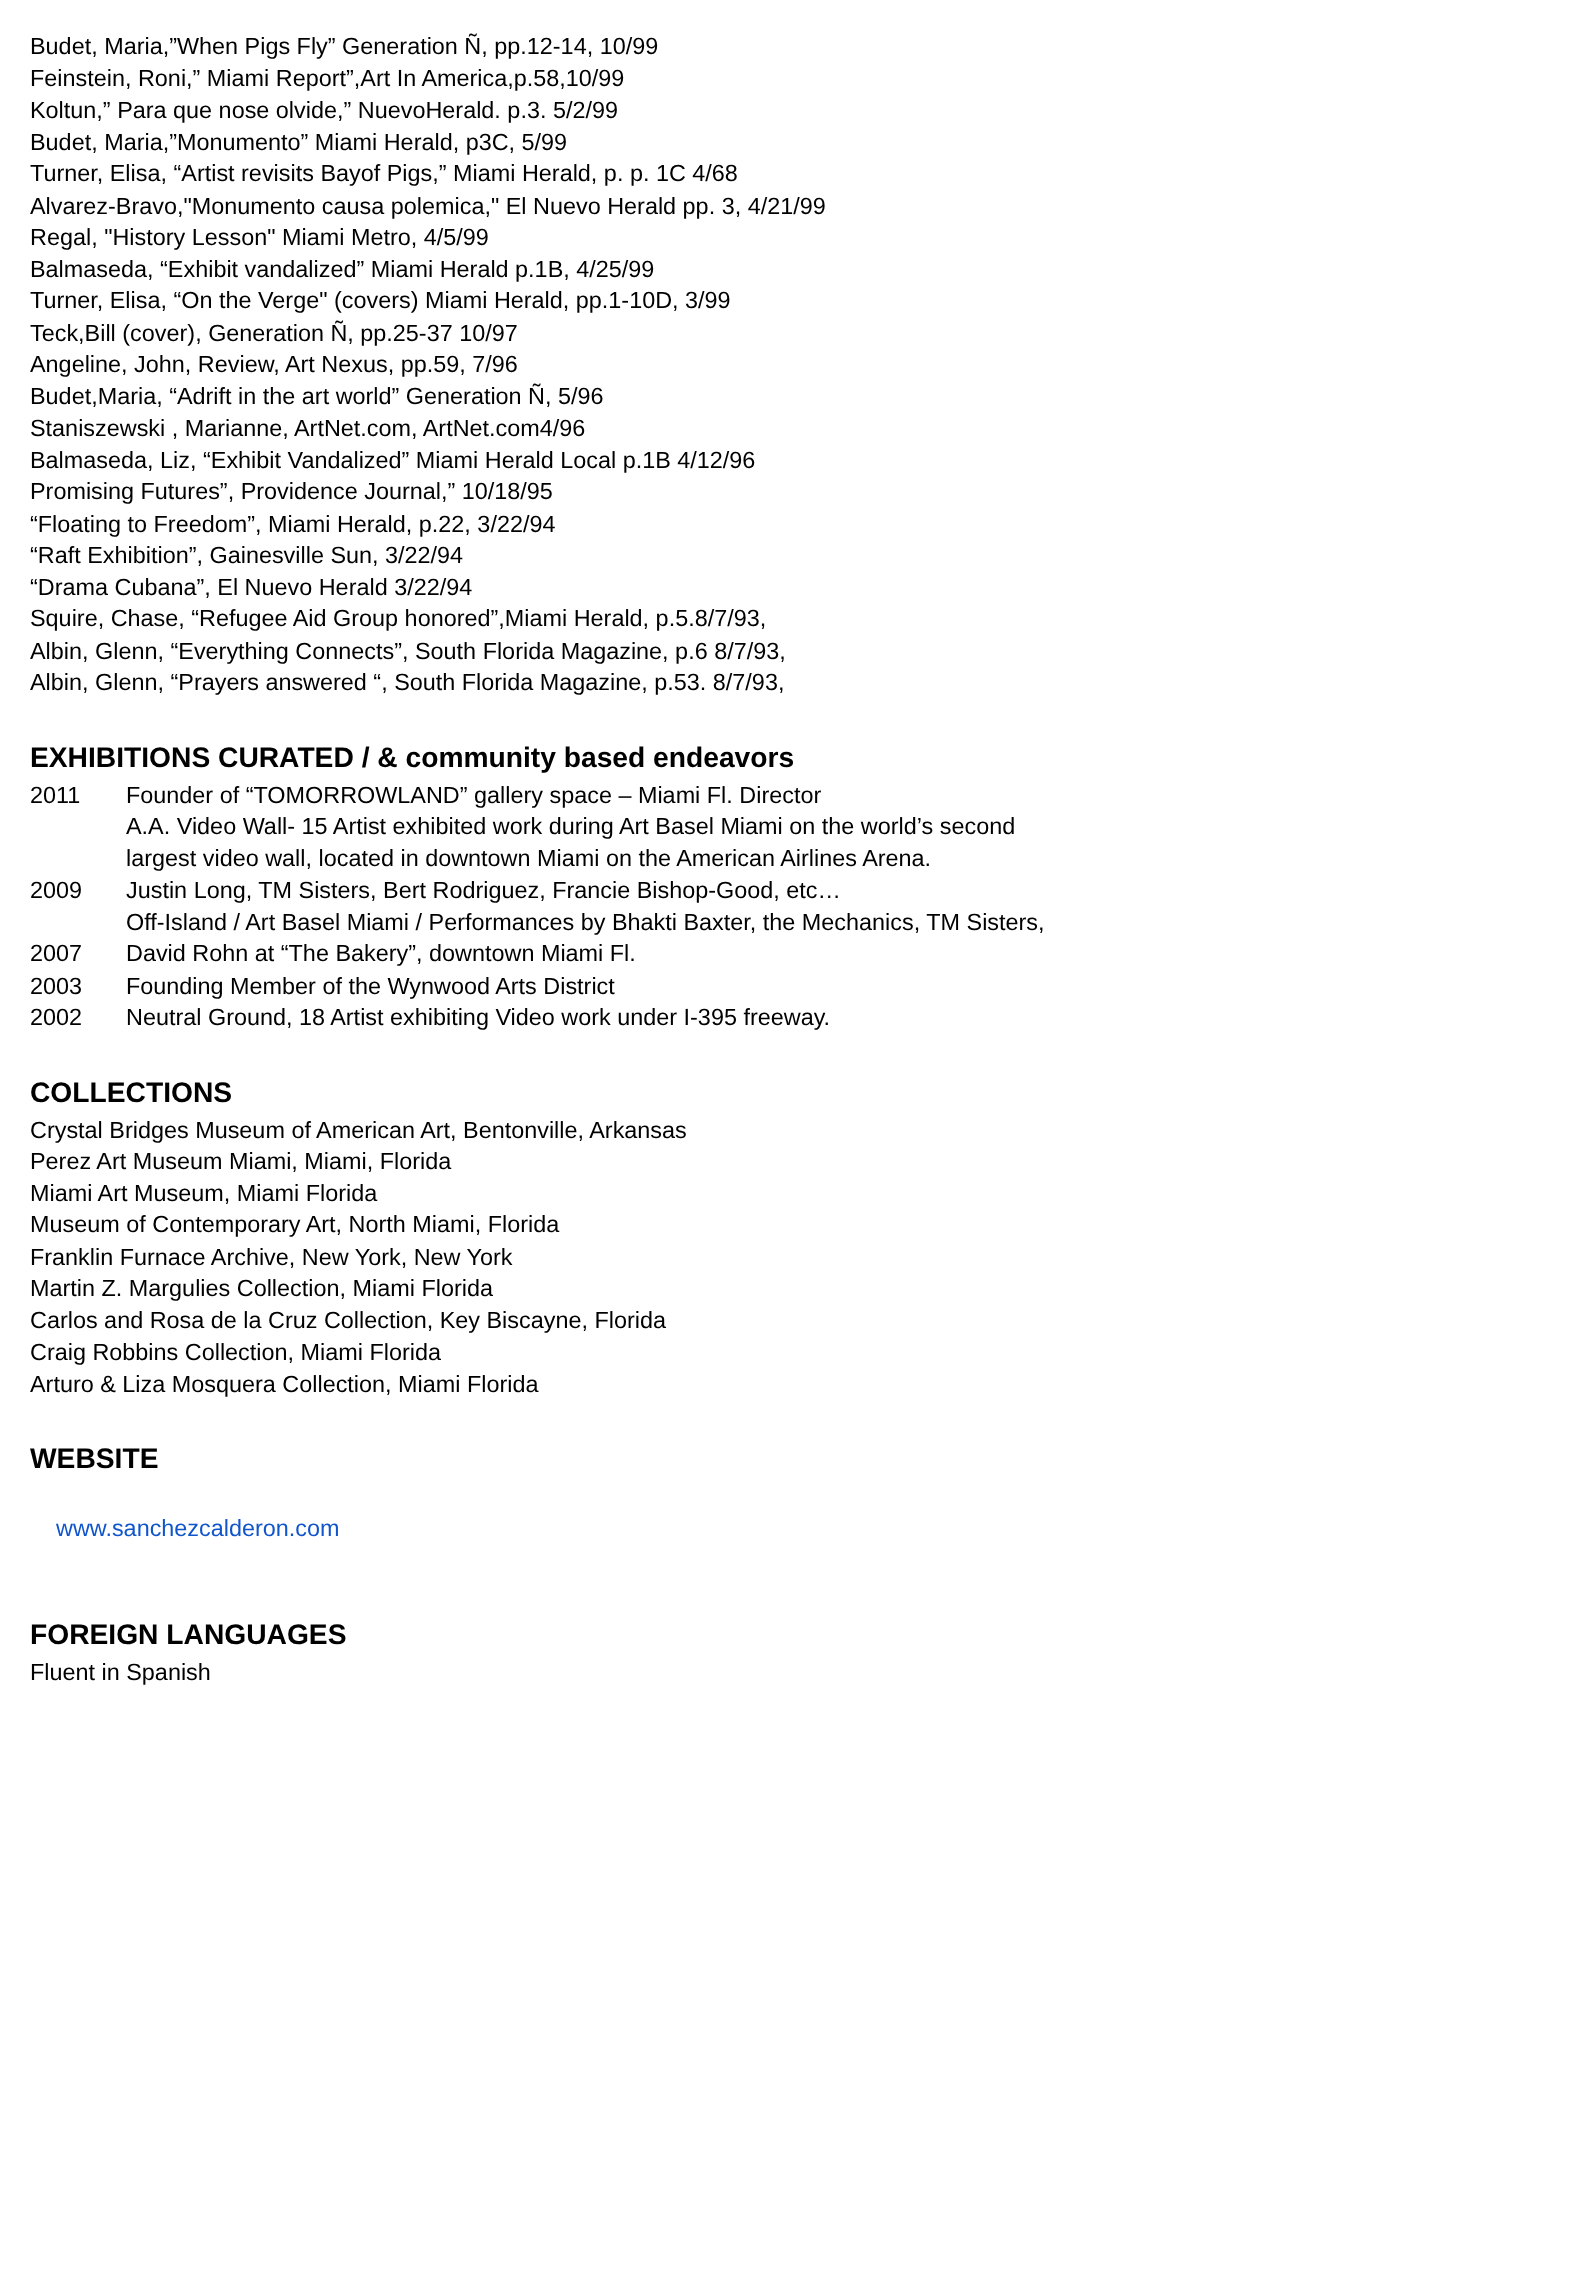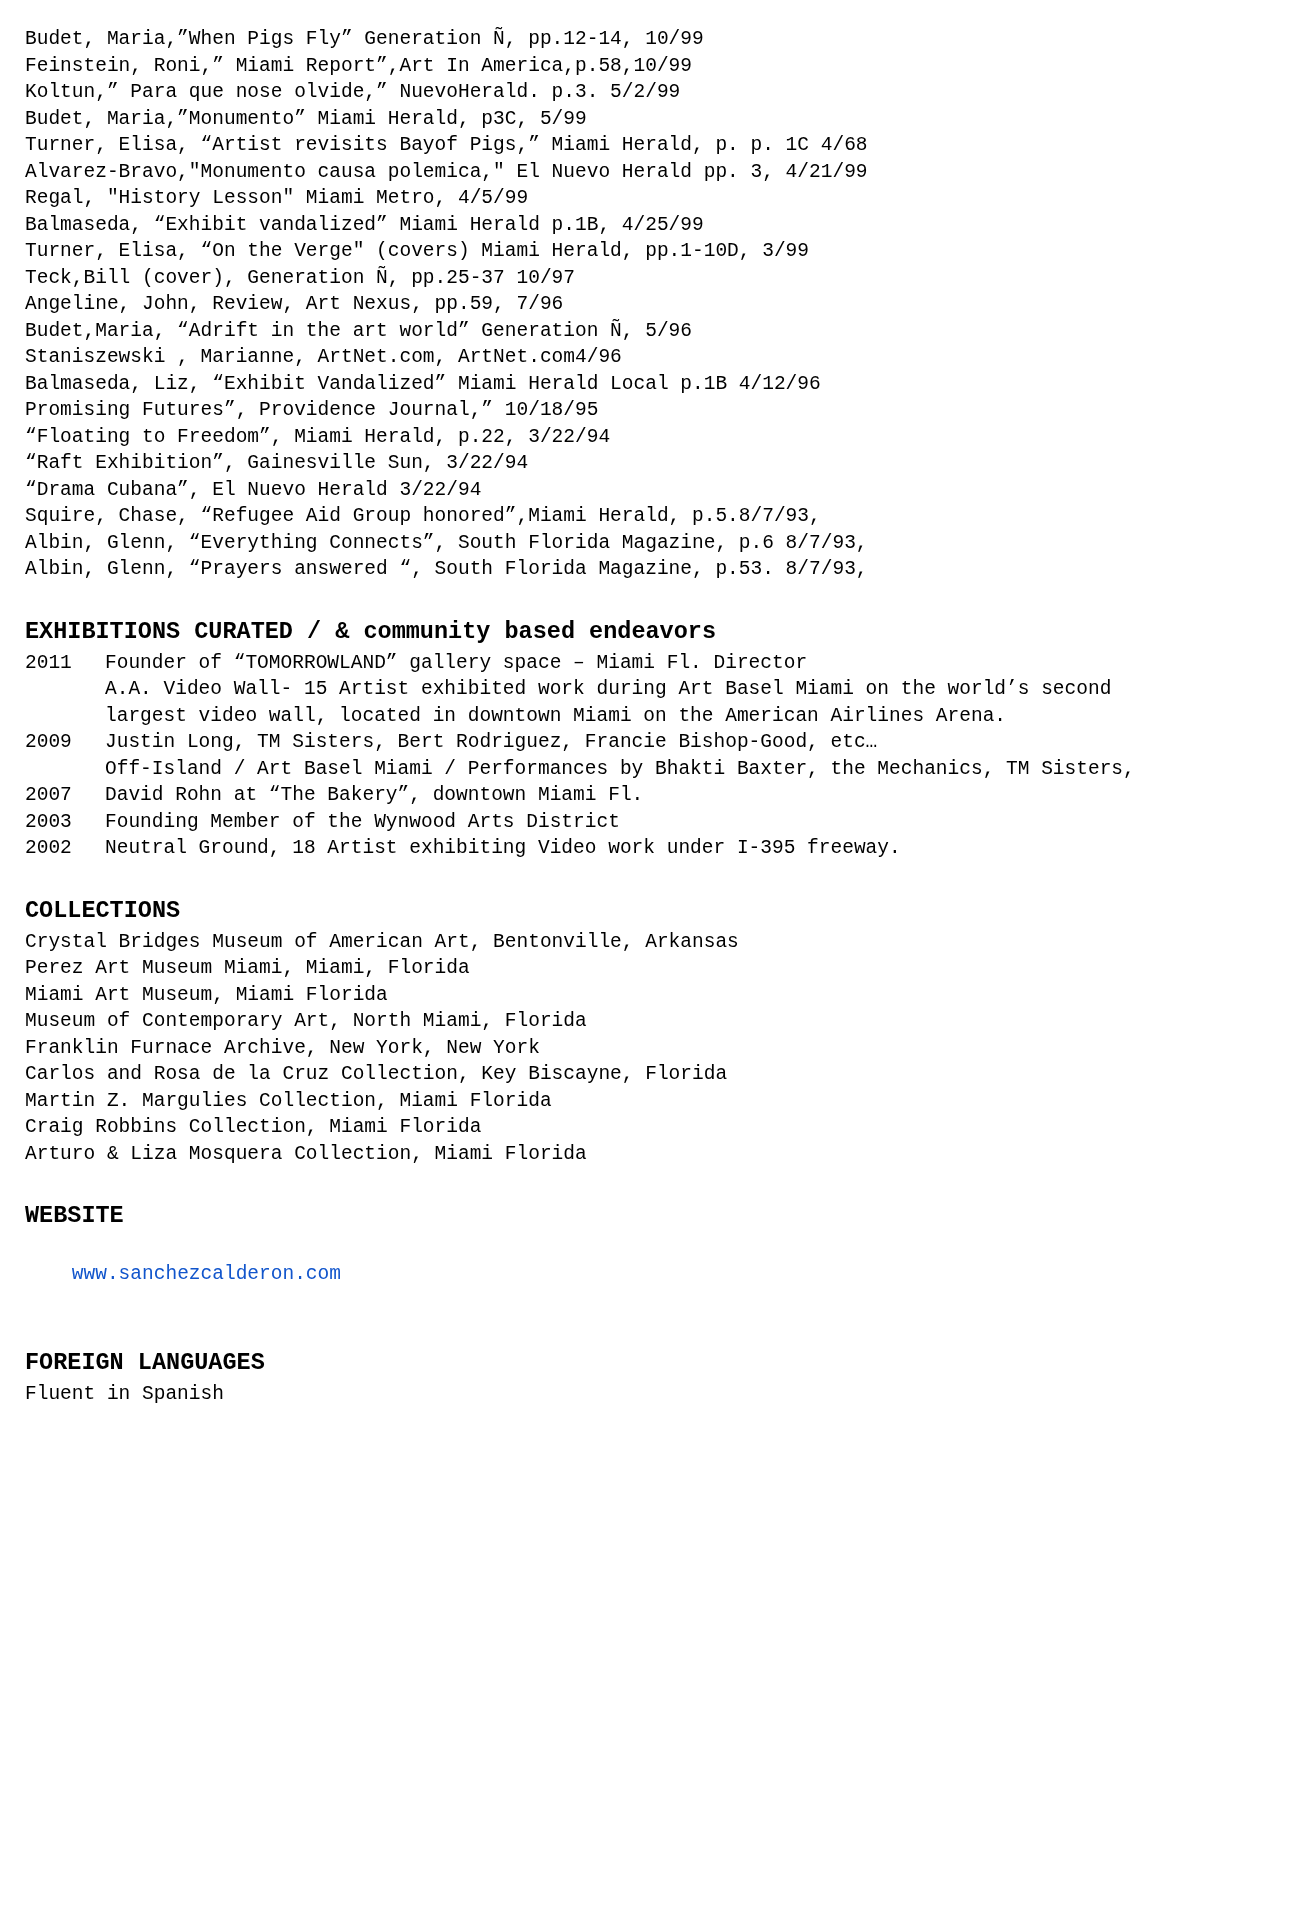--- a/index.html
+++ b/index.html
@@ -5,21 +5,21 @@
   html, body {
     margin: 0;
     padding: 0;
     background: #ffffff;
   }
   .page {
     width: 1315px;
     min-height: 1912px;
     box-sizing: border-box;
     padding: 26px 25px 40px 25px;
-    font-family: Liberation Mono, monospace;
+    font-family: Liberation Sans, sans-serif;
     font-size: 19.5px;
     line-height: 26.5px;
     color: var(--text-color, #000000);
     background: var(--background-color, #ffffff);
   }
   .line {
     white-space: pre-wrap;
   }
   h2.section-heading {
     font-size: 23.5px;
@@ -136,23 +136,23 @@
 
       <div class="line">Perez Art Museum Miami, Miami, Florida</div>
 
       <div class="line">Miami Art Museum, Miami Florida</div>
 
       <div class="line">Museum of Contemporary Art, North Miami, Florida</div>
 
       <div class="line">Franklin Furnace Archive, New York, New York</div>
 
 
+      <div class="line">Martin Z. Margulies Collection, Miami Florida</div>
+
       <div class="line">Carlos and Rosa de la Cruz Collection, Key Biscayne, Florida</div>
-
-      <div class="line">Martin Z. Margulies Collection, Miami Florida</div>
 
       <div class="line">Craig Robbins Collection, Miami Florida</div>
 
       <div class="line">Arturo &amp; Liza Mosquera Collection, Miami Florida</div>
     </div>
 
   <h2 class="section-heading">WEBSITE</h2>
   <div class="line">
     <a class="web-link" href="#">www.sanchezcalderon.com</a>
   </div>

